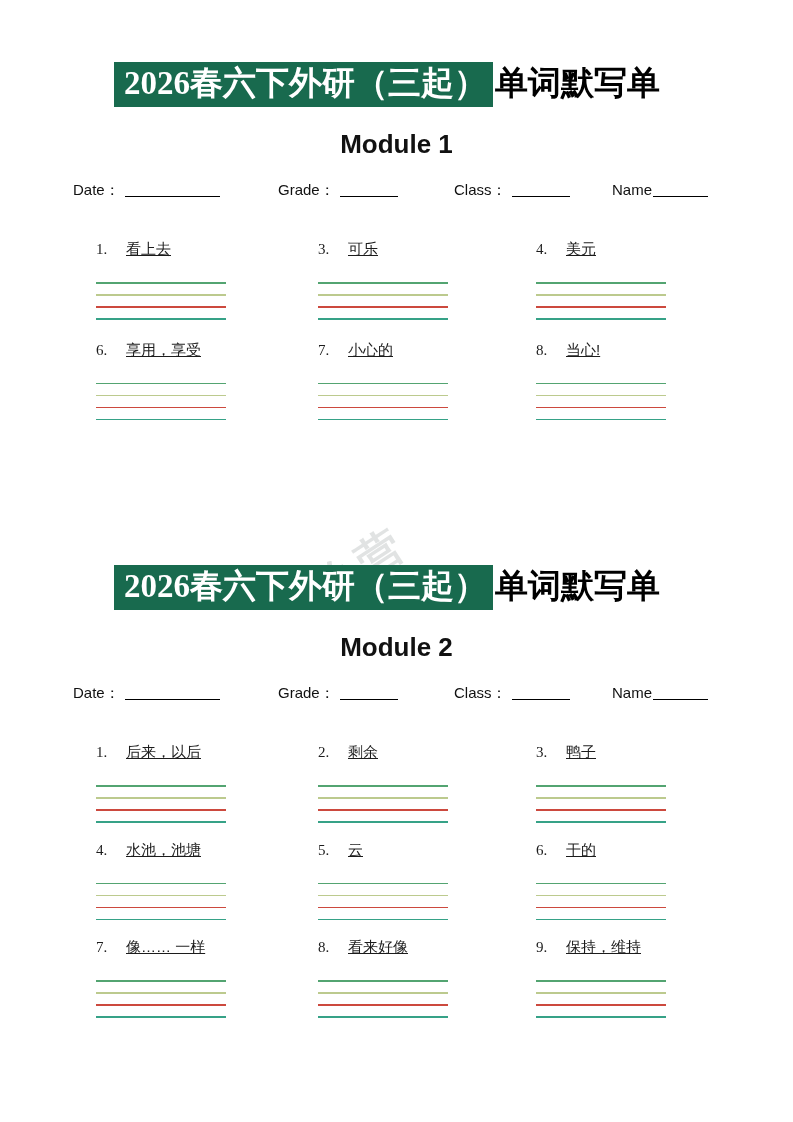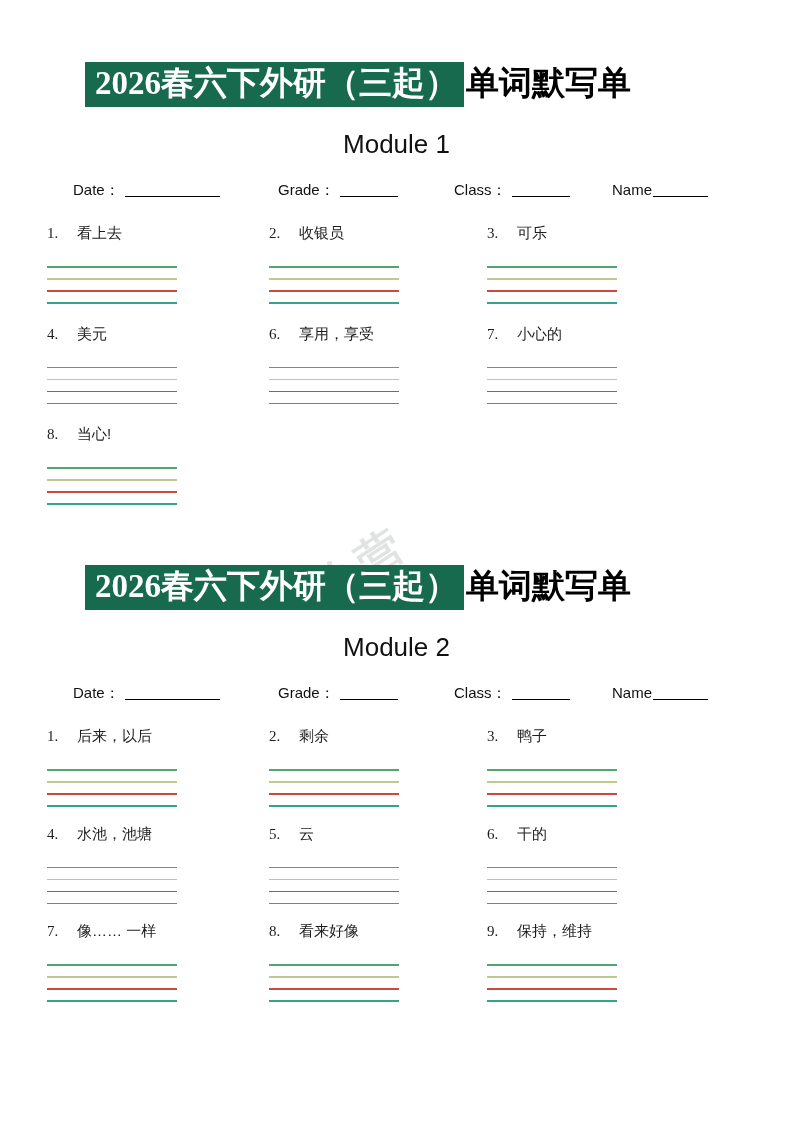--- a/index.html
+++ b/index.html
@@ -22,21 +22,21 @@
     color:#aab0b0;
     opacity:0.35;
     white-space:nowrap;
     pointer-events:none;
   }
   .section{position:absolute;left:0;width:793px;}
   #section-1{top:0;}
   #section-2{top:503px;}
 
   .banner{
-    margin:62px 0 0 85px;
+    margin:62px 0 0 114px;
     font-family:"Liberation Serif",serif;
     font-weight:bold;
     font-size:33px;
     line-height:1;
     white-space:nowrap;
   }
   .banner .hl{
     background:var(--banner-bg,#186a4e);
     color:#ffffff;
     display:inline-block;
@@ -44,21 +44,21 @@
   }
   .banner .rest{
     color:#000000;
     padding-left:2px;
   }
 
   .module-title{
     margin-top:22px;
     text-align:center;
     font-size:26px;
-    font-weight:normal;
+    font-weight:bold;
     line-height:30px;
     color:#111;
   }
 
   .fields{
     position:relative;
     height:18px;
     margin-top:22px;
     font-size:15px;
     color:#111;
@@ -77,22 +77,23 @@
     margin-left:5px;
   }
   .blank-date{width:95px;}
   .blank-grade{width:58px;}
   .blank-class{width:58px;}
   .blank-name{width:55px;margin-left:1px;}
 
   .items{
     display:grid;
     grid-template-columns:222px 218px 170px;
-    padding-left:47px;
-    margin-top:24px;
+    padding-left:96px;
+    margin-top:40px;
+    text-decoration:underline;
   }
   #section-1 .items{row-gap:20px;}
   #section-2 .items{row-gap:17px;}
 
   .item{min-height:79px;}
   .item-label{
     font-size:15px;
     line-height:19px;
     white-space:nowrap;
   }
@@ -138,29 +139,20 @@
     <div class="item">
       <div class="item-label"><span class="num">1.</span><span>看上去</span></div>
       <div class="lines">
           <div class="l l1"></div>
           <div class="l l2"></div>
           <div class="l l3"></div>
           <div class="l l4"></div>
         </div>
     </div>
     <div class="item">
-      <div class="item-label"><span class="num">2.</span><span>收银员</span></div>
-      <div class="lines">
-          <div class="l l1"></div>
-          <div class="l l2"></div>
-          <div class="l l3"></div>
-          <div class="l l4"></div>
-        </div>
-    </div>
-    <div class="item">
       <div class="item-label"><span class="num">3.</span><span>可乐</span></div>
       <div class="lines">
           <div class="l l1"></div>
           <div class="l l2"></div>
           <div class="l l3"></div>
           <div class="l l4"></div>
         </div>
     </div>
     <div class="item">
       <div class="item-label"><span class="num">4.</span><span>美元</span></div>

